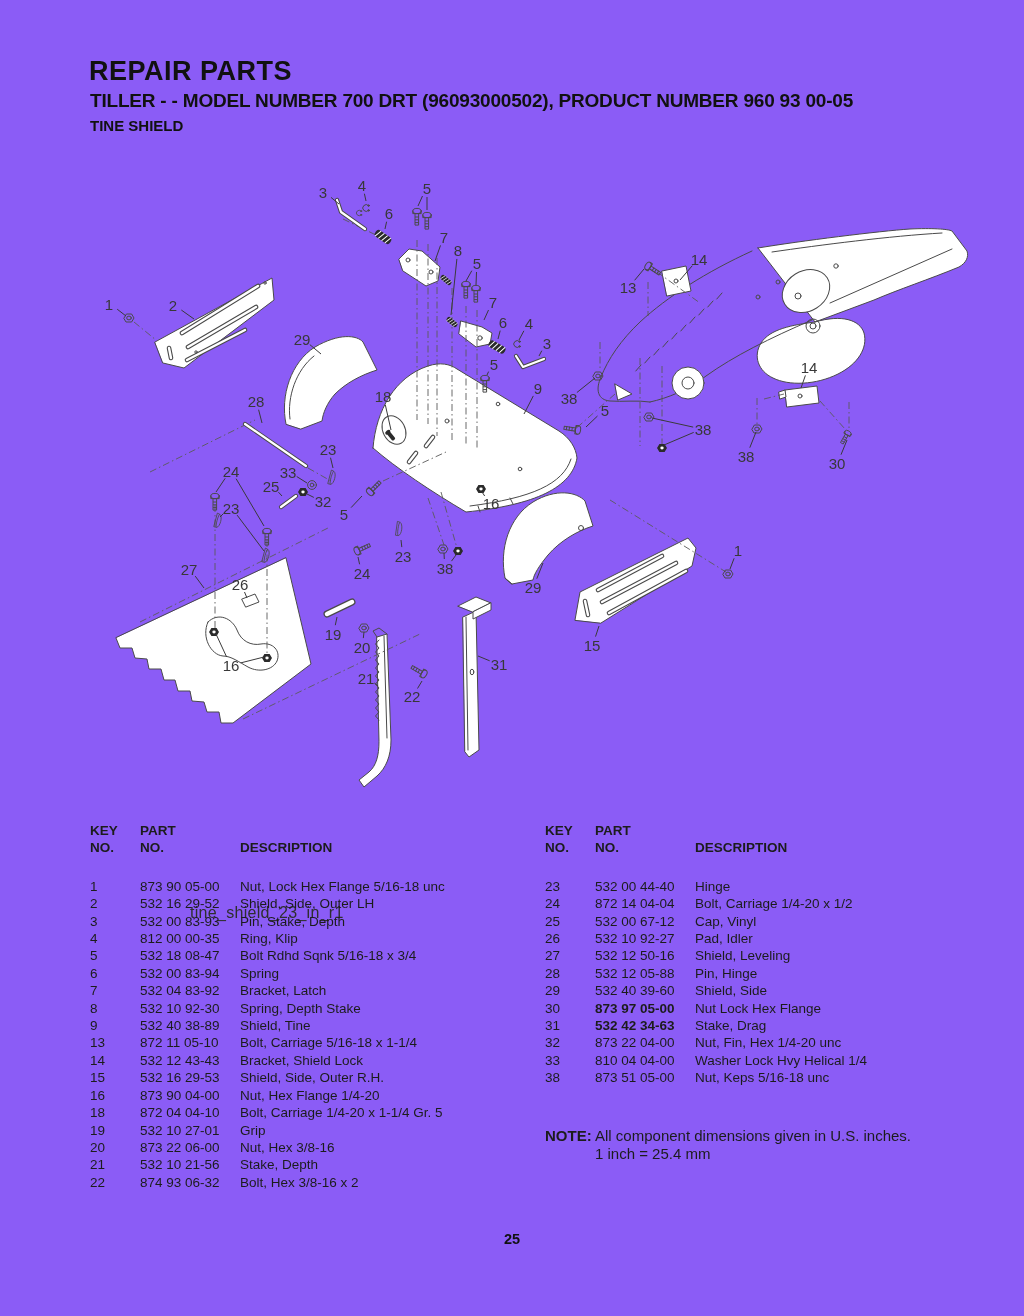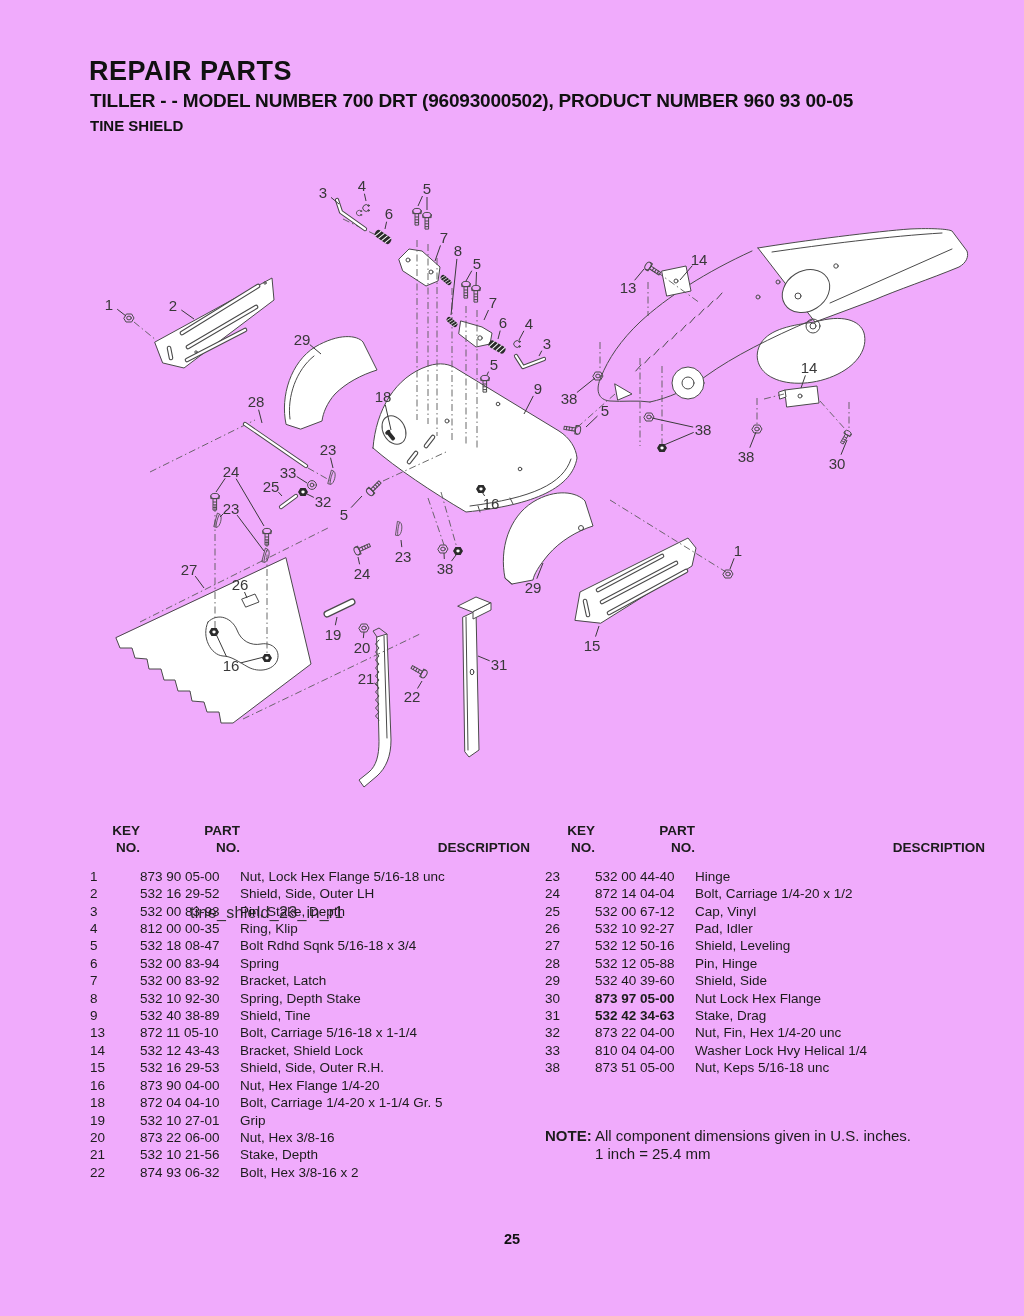--- a/index.html
+++ b/index.html
@@ -1,25 +1,25 @@
 <!DOCTYPE html>
 <html><head>
 <meta charset="utf-8">
 <style>
   html,body{margin:0;padding:0;background:#e8e8e8;}
-  .page{position:relative;width:1024px;height:1316px;background:#f0abfc;margin:0 auto;
+  .page{position:relative;width:1024px;height:1316px;background:#8b5cf6;margin:0 auto;
         font-family:"Liberation Sans","DejaVu Sans",sans-serif;color:#1a1a1a;overflow:hidden;}
   .hdr-title{position:absolute;left:89px;top:56px;font-size:27px;font-weight:bold;letter-spacing:.5px;color:#111;}
   .hdr-sub{position:absolute;left:90px;top:90px;font-size:19px;font-weight:bold;letter-spacing:-.2px;color:#111;white-space:nowrap;text-align:right;}
   .hdr-sec{position:absolute;left:90px;top:117px;font-size:15px;font-weight:bold;color:#111;}
   .diagram-wrap{position:absolute;left:80px;top:165px;width:900px;height:635px;}
   .watermark{position:absolute;left:110px;top:739px;font-size:16px;color:#2e2e2e;letter-spacing:.3px;}
   .parts-table{position:absolute;top:822px;width:440px;font-size:13.5px;color:#1c1c1c;}
   .prow{display:grid;grid-template-columns:50px 100px 1fr;line-height:17.4px;white-space:nowrap;}
-  .thead{margin-bottom:11px;text-align:right;}
+  .thead{margin-bottom:21px;}
   .b{font-weight:bold;}
   .note{position:absolute;left:545px;top:1127px;width:430px;font-size:15px;line-height:17.5px;color:#1c1c1c;}
   .note-ind{margin-left:50px;}
   .pageno{position:absolute;left:0;right:0;top:1231px;text-align:center;font-size:14.5px;font-weight:bold;color:#111;}
   svg text.callout{font-family:"Liberation Sans","DejaVu Sans",sans-serif;font-size:15px;fill:#383838;}
   svg .ln{stroke:#4a4a4a;fill:none;stroke-width:1;stroke-linejoin:round;stroke-linecap:round;}
   svg .fillw{fill:#fff;}
   svg .dd{stroke:#5a5a5a;fill:none;stroke-width:.9;stroke-dasharray:7 3 1.5 3;}
   svg .lead{stroke:#3a3a3a;stroke-width:1;}
   svg .rodO{stroke:#4a4a4a;stroke-width:4.2;fill:none;stroke-linecap:round;stroke-linejoin:round;}
@@ -433,21 +433,21 @@
           <span>532 18 08-47</span>
           <span>Bolt Rdhd Sqnk 5/16-18 x 3/4</span>
         </div>
         <div class="prow">
           <span>6</span>
           <span>532 00 83-94</span>
           <span>Spring</span>
         </div>
         <div class="prow">
           <span>7</span>
-          <span>532 00 83-92</span>
+          <span>532 04 83-92</span>
           <span>Bracket, Latch</span>
         </div>
         <div class="prow">
           <span>8</span>
           <span>532 10 92-30</span>
           <span>Spring, Depth Stake</span>
         </div>
         <div class="prow">
           <span>9</span>
           <span>532 40 38-89</span>

